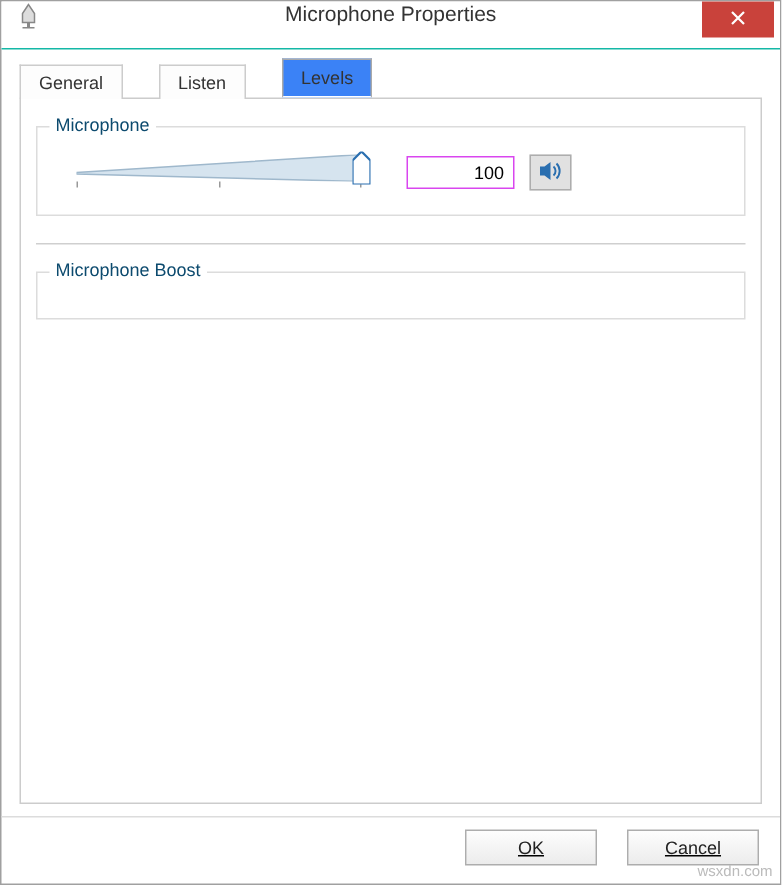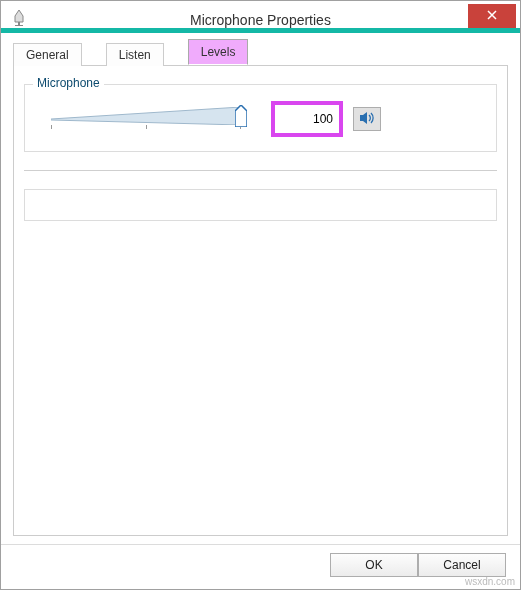--- a/index.html
+++ b/index.html
@@ -1,39 +1,39 @@
 <!DOCTYPE html>
 <html><head>
   <meta charset="utf-8">
   <style>
     * { box-sizing: border-box; margin: 0; padding: 0; font-family: "Segoe UI", Tahoma, sans-serif; font-size: 12px; }
     body { width: 521px; height: 590px; background: #fff; }
     .window { width: 521px; height: 590px; border: 1px solid #a0a0a0; display: flex; flex-direction: column; background: #fff; }
-    .titlebar { height: 32px; display: flex; align-items: flex-end; background: #fff; border-bottom: 5px solid #14b8a6; position: relative; }
+    .titlebar { height: 32px; display: flex; align-items: flex-start; background: #fff; border-bottom: 1px solid #14b8a6; position: relative; }
     .titlebar-icon { width: 20px; height: 20px; margin: 0 6px 0 8px; }
     .titlebar-title { flex: 1; text-align: center; font-size: 14px; color: #333; position: absolute; left: 0; right: 0; pointer-events: none; }
     .close-btn { width: 48px; height: 24px; background: #c9423b; color: #fff; display: flex; align-items: center; justify-content: center; margin-right: 4px; margin-left: auto; z-index: 1; }
     .close-btn svg { width: 10px; height: 10px; }
     .tab-strip { display: flex; align-items: flex-end; padding: 8px 12px 0 12px; height: 32px; gap: 24px; }
     .tab { border: 1px solid #aaa; border-bottom: none; padding: 4px 12px; background: #fff; color: #333; margin-right: 0px; position: relative; top: 1px; }
     .tab.inactive { background: #fdfdfd; border-color: #ccc; }
-    .tab.active { background: #f0abfc; border-bottom: 1px solid #fff; z-index: 2; top: 0; padding-top: 5px; padding-bottom: 5px; }
+    .tab.active { background: #3b82f6; border-bottom: 1px solid #fff; z-index: 2; top: 0; padding-top: 5px; padding-bottom: 5px; }
     .tab-panel { flex: 1; border: 1px solid #ccc; margin: 0 12px 8px 12px; background: #fff; padding: 18px 10px; }
     .group { border: 1px solid #dcdcdc; padding: 16px 12px 14px 12px; margin-bottom: 18px; position: relative; }
     .group-label { position: absolute; top: -9px; left: 8px; background: #fff; padding: 0 4px; color: #0c4a6e; }
     .slider-row { display: flex; align-items: center; gap: 10px; }
     .slider-holder { position: relative; width: 210px; height: 28px; margin-left: 14px; }
     .wedge { width: 190px; height: 18px; position: absolute; top: 2px; left: 0; }
     .tick { position: absolute; top: 20px; width: 1px; height: 4px; background: #999; }
     .thumb { position: absolute; top: 0px; width: 12px; height: 22px; }
     .thumb svg { display: block; }
-    .value-box { border: 4px solid #d946ef; width: 72px; height: 36px; display: flex; align-items: center; justify-content: flex-end; padding: 0 6px; background: #fff; }
+    .value-box { border: 1px solid #d946ef; width: 72px; height: 22px; display: flex; align-items: center; justify-content: flex-end; padding: 0 6px; background: #fff; }
     .speaker-btn { width: 28px; height: 24px; border: 1px solid #adadad; background: #e1e1e1; display: flex; align-items: center; justify-content: center; }
     .divider { height: 1px; background: #cfcfcf; margin: 8px 0 18px 0; }
-    .button-row { display: flex; justify-content: flex-end; gap: 0; padding: 8px 14px 12px; border-top: 1px solid #dcdcdc; }
+    .button-row { display: flex; justify-content: flex-end; gap: 20px; padding: 8px 14px 12px; border-top: 1px solid #dcdcdc; text-decoration: underline; }
     .btn { width: 88px; height: 24px; border: 1px solid #adadad; background: linear-gradient(#fdfdfd,#ececec); color: #222; display: flex; align-items: center; justify-content: center; }
     .btn.disabled { color: #a0a0a0; background: #f4f4f4; border-color: #d0d0d0; }
     .watermark { position: fixed; bottom: 3px; right: 6px; font-size: 10px; color: #bbb; }
   </style>
 </head>
 <body>
 
 <div class="window">
   <div class="titlebar">
     <span class="titlebar-icon">
@@ -86,20 +86,21 @@
                 <path d="M12 2 A7 7 0 0 1 12 12" fill="none" stroke="#2a6fb0" stroke-width="1.3"></path>
               </svg>
           </span>
         </div>
       </div>
     </div>
 
     <div class="divider"></div>
 
     <div class="group">
+      <div class="group-label">Microphone Boost</div>
     </div>
 
   </div>
 
   <div class="button-row">
     <div class="btn">OK</div>
     <div class="btn">Cancel</div>
   </div>
 </div>
 

